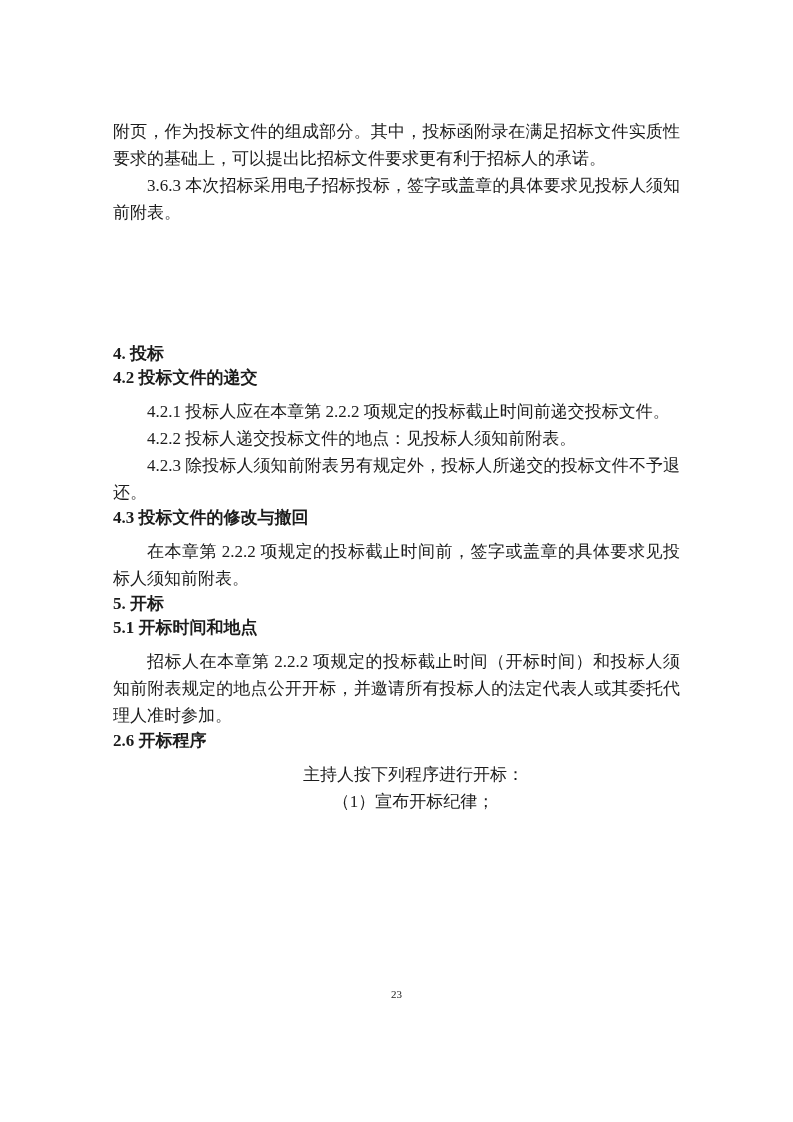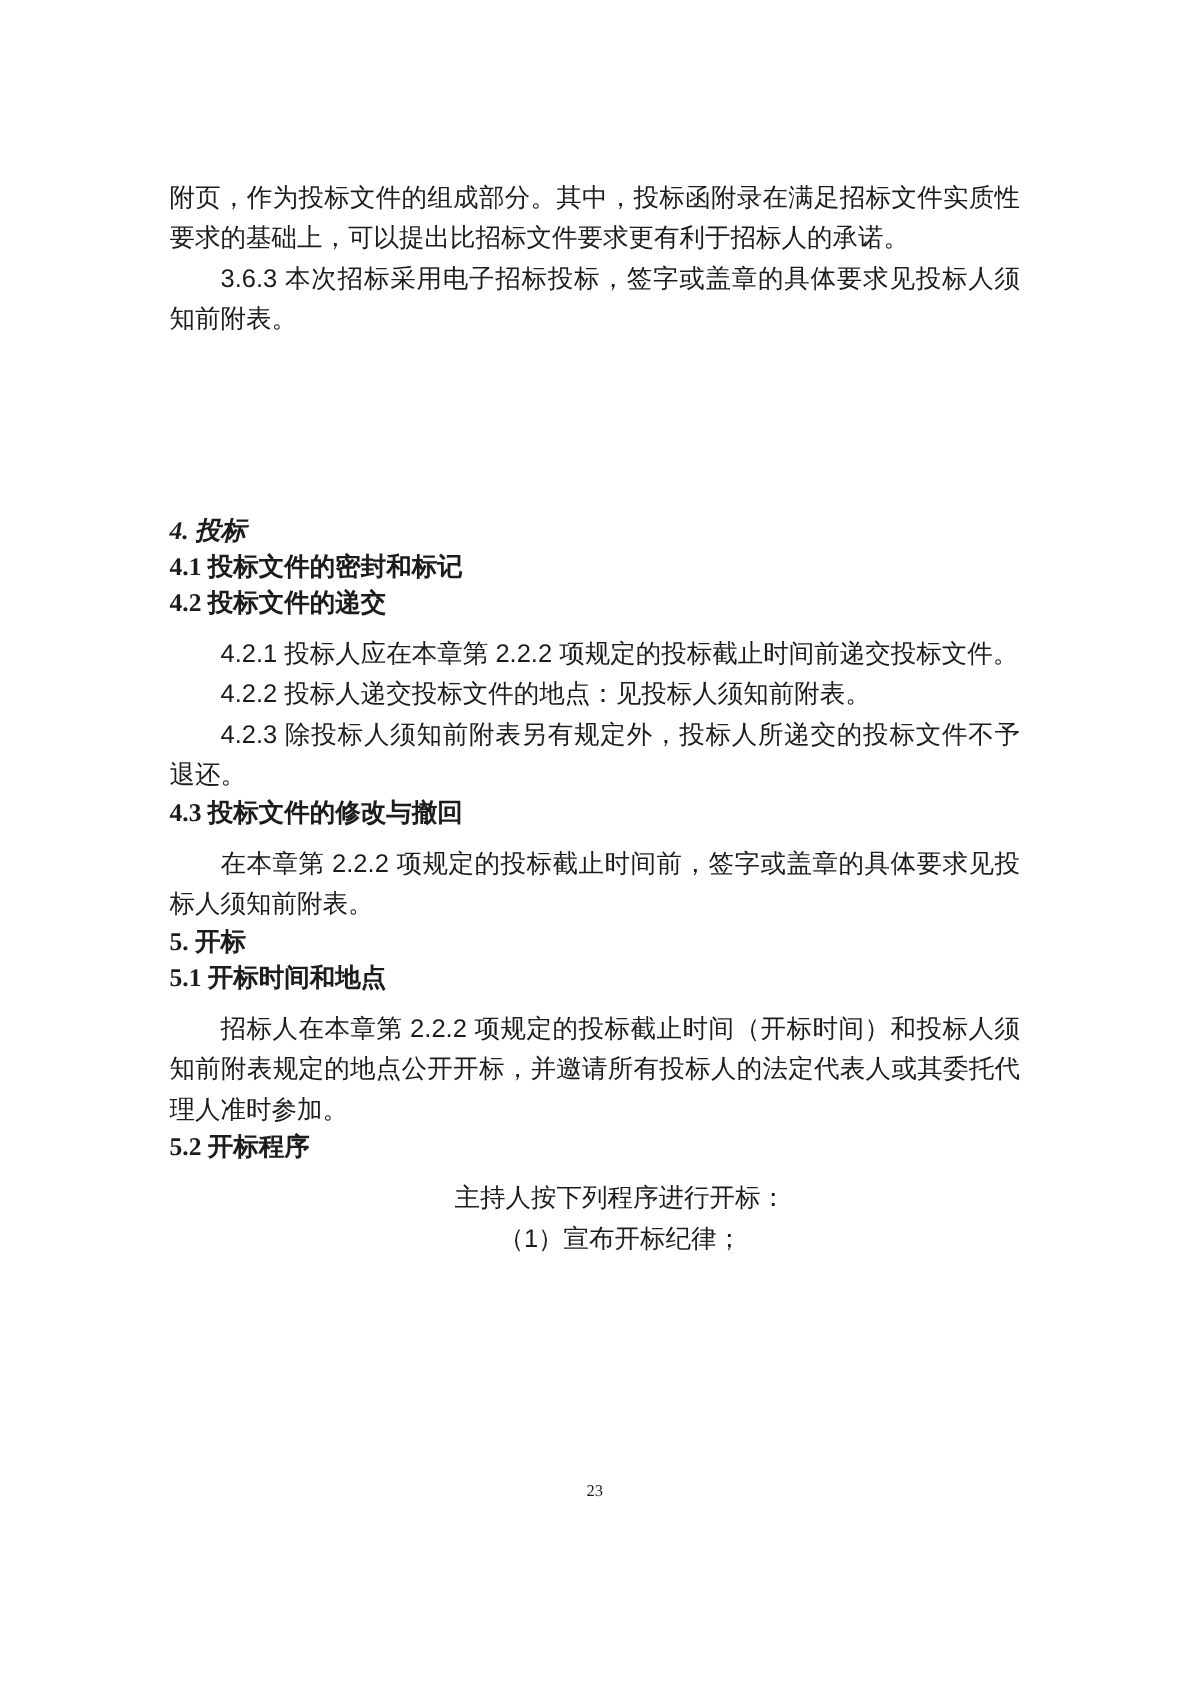--- a/index.html
+++ b/index.html
@@ -17,39 +17,39 @@
   }
   .content {
     position: absolute;
     left: 113px;
     top: 118px;
     width: 567px;
   }
   p { margin: 0; }
 
   .para {
-    font-family: Liberation Sans, sans-serif; 
+    font-family: Liberation Serif, serif; 
     font-size: 17px;
     line-height: 27px;
     text-align: justify;
     text-indent: 2em;
     word-break: break-all;
   }
   .para.cont { text-indent: 0; }
   .para.after-h { margin-top: 8px; }
   .para.no-justify { text-align: center; }
 
   .h1, .h2 {
     font-family: "Liberation Serif", sans-serif; 
     font-weight: bold;
     font-size: 17px;
     line-height: 24px;
     text-align: left;
   }
-  .section-gap { margin-top: 116px; font-style: italic; }
+  .section-gap { margin-top: 116px; }
 
   .page-footer {
     position: absolute;
     top: 988px;
     left: 0;
     width: 100%;
     text-align: center;
     font-family: "Liberation Serif", serif;
     font-size: 11px;
     color: #1c1c1c;
@@ -58,34 +58,33 @@
 </head>
 <body>
 
 <div class="page">
   <div class="content">
 
     <p class="para cont">附页，作为投标文件的组成部分。其中，投标函附录在满足招标文件实质性要求的基础上，可以提出比招标文件要求更有利于招标人的承诺。</p>
     <p class="para">3.6.3 本次招标采用电子招标投标，签字或盖章的具体要求见投标人须知前附表。</p>
 
     <p class="h1 section-gap">4. 投标</p>
-    <p class="h2">4.1 投标文件的密封和标记</p>
 
     <p class="h2">4.2 投标文件的递交</p>
     <p class="para after-h">4.2.1 投标人应在本章第 2.2.2 项规定的投标截止时间前递交投标文件。</p>
     <p class="para">4.2.2 投标人递交投标文件的地点：见投标人须知前附表。</p>
     <p class="para">4.2.3 除投标人须知前附表另有规定外，投标人所递交的投标文件不予退还。</p>
 
     <p class="h2">4.3 投标文件的修改与撤回</p>
     <p class="para after-h">在本章第 2.2.2 项规定的投标截止时间前，签字或盖章的具体要求见投标人须知前附表。</p>
 
     <p class="h1">5. 开标</p>
     <p class="h2">5.1 开标时间和地点</p>
     <p class="para after-h">招标人在本章第 2.2.2 项规定的投标截止时间（开标时间）和投标人须知前附表规定的地点公开开标，并邀请所有投标人的法定代表人或其委托代理人准时参加。</p>
 
-    <p class="h2">5.2 开标程序</p>
+    <p class="h2">2.6 开标程序</p>
     <p class="para after-h no-justify">主持人按下列程序进行开标：</p>
     <p class="para no-justify">（1）宣布开标纪律；</p>
 
   </div>
 
   <div class="page-footer">23</div>
 </div>
 
 </body></html>

